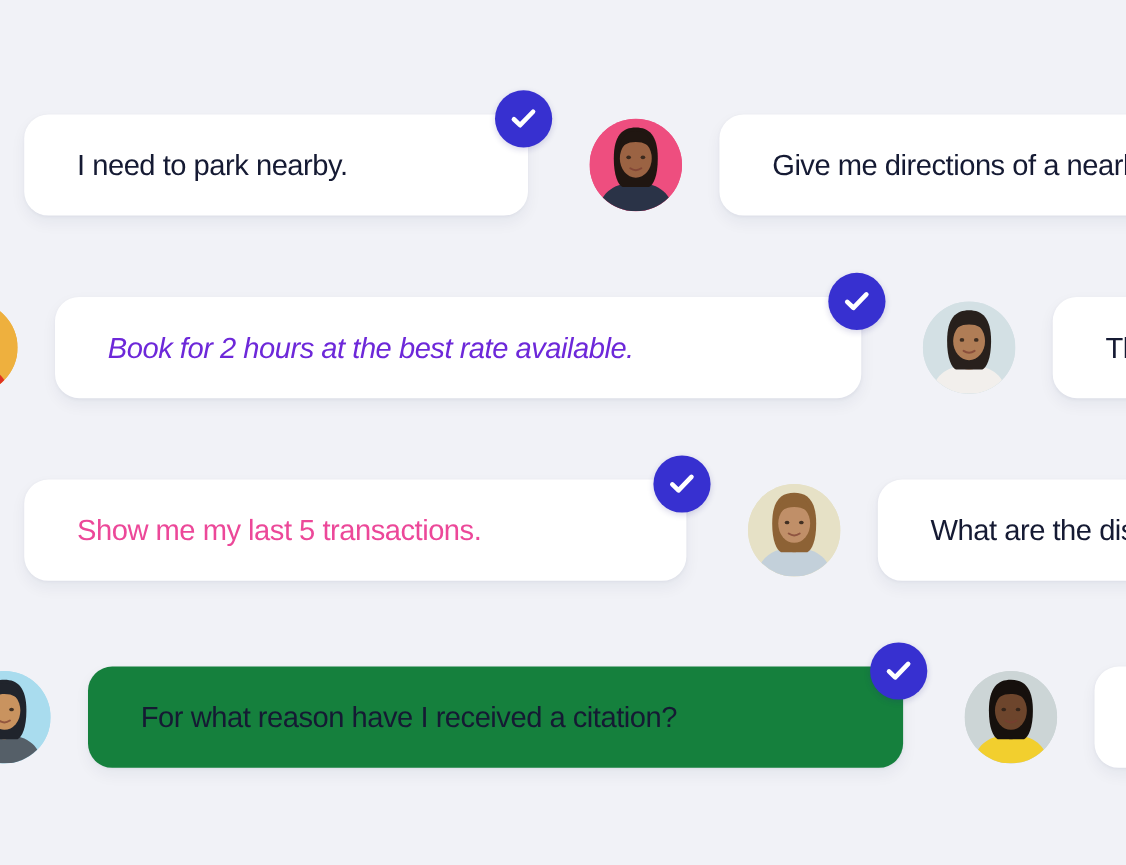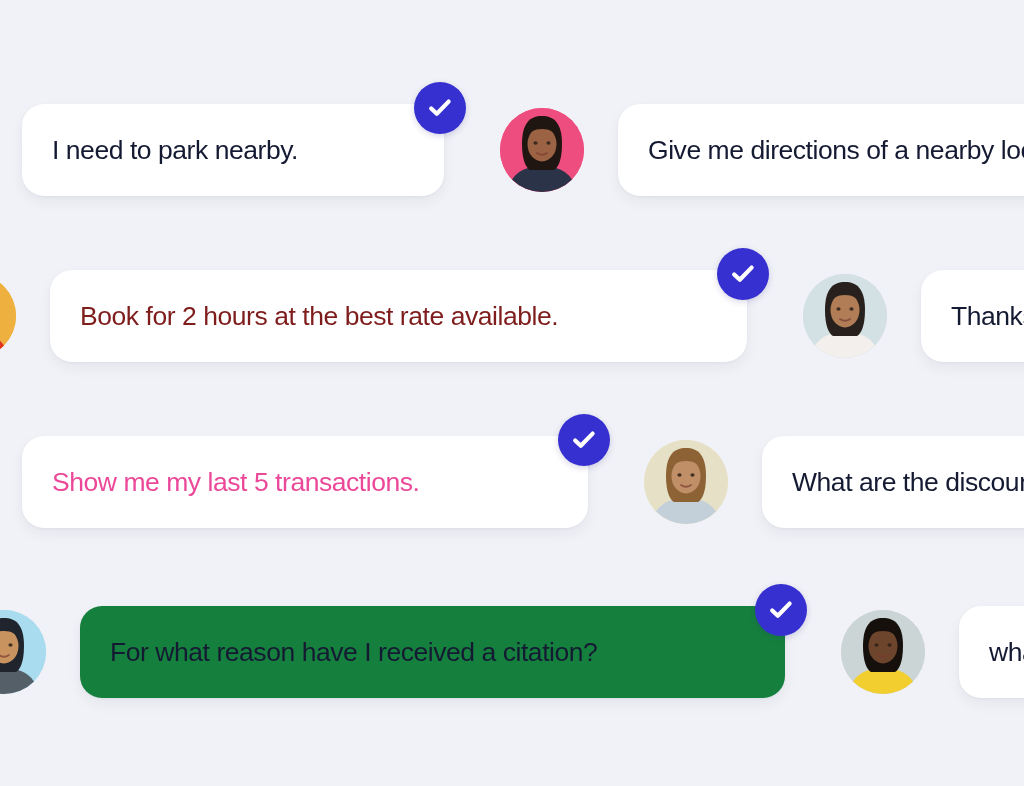--- a/index.html
+++ b/index.html
@@ -34,21 +34,21 @@
   
   .bubble {
     position: relative;
     background: #ffffff;
     border-radius: 22px;
     box-shadow: 0 6px 14px rgba(26, 32, 72, 0.055),
                 0 1px 3px rgba(26, 32, 72, 0.04);
     display: flex;
     align-items: center;
     height: 92px;
-    padding: 0 30px;
+    padding: 0 48px;
     flex: 0 0 auto;
   }
   .bubble .msg {
     font-size: 26.5px;
     letter-spacing: -0.45px;
     color: #151a33;
     line-height: 1;
     white-space: nowrap;
   }
 
@@ -123,21 +123,21 @@
           <path d="M22 36 C22 15 30 8 42 8 C54 8 62 15 62 36 C62 52 58 60 54 62 L30 62 C26 60 22 52 22 36 Z" fill="#1d1512"></path>
           <ellipse cx="42" cy="36" rx="14.5" ry="17.5" fill="#c08a5e"></ellipse>
           <path d="M26 30 C28 16 34 11 42 11 C50 11 56 16 58 30 C54 24 50 21 42 21 C34 21 30 24 26 30 Z" fill="#1d1512"></path>
           <ellipse cx="35.5" cy="35" rx="2.1" ry="1.7" fill="#2b2018" opacity="0.85"></ellipse>
           <ellipse cx="48.5" cy="35" rx="2.1" ry="1.7" fill="#2b2018" opacity="0.85"></ellipse>
           <path d="M37 45 Q42 48.5 47 45" fill="none" stroke="#7a3c30" stroke-width="1.8" stroke-linecap="round" opacity="0.7"></path>
         </svg>
       </div>
       <div class="gap-md"></div>
       <div class="bubble" style="width: 637px; background: rgb(255, 255, 255);">
-        <span class="msg" style="color: #7f1d1d;">Book for 2 hours at the best rate available.</span>
+        <span class="msg" style="color: #6d28d9; font-style: italic;">Book for 2 hours at the best rate available.</span>
         <div class="check" style="background: rgb(55, 48, 208);">
           <svg width="28" height="28" viewBox="0 0 28 28">
             <path d="M5.2 14.4 L10.8 19.8 L22.6 7.6" fill="none" stroke="#ffffff" stroke-width="4.2" stroke-linecap="round" stroke-linejoin="round"></path>
           </svg>
         </div>
       </div>
       <div class="gap-lg"></div>
       <div class="avatar" style="background: rgb(211, 224, 228);">
         <svg viewBox="0 0 84 84">
           <rect x="0" y="0" width="84" height="84" fill="#d3e0e4"></rect>

